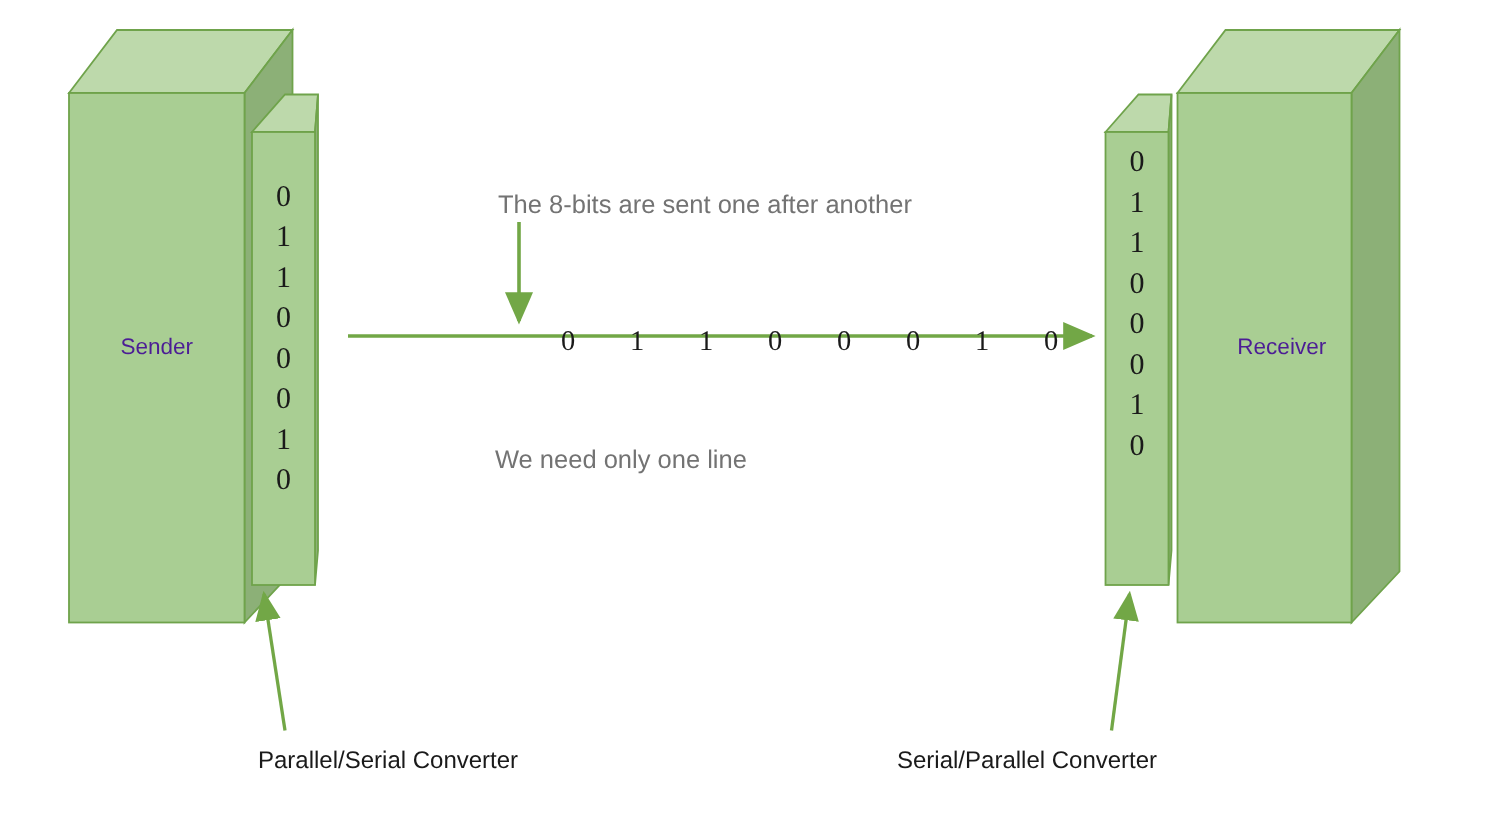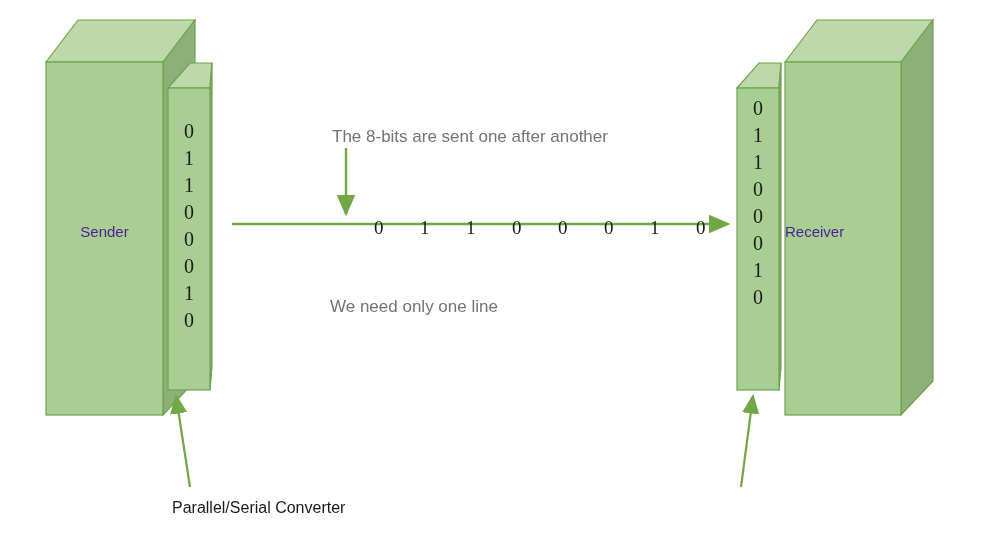--- a/index.html
+++ b/index.html
@@ -110,21 +110,21 @@
 
     <line x1="346" y1="148" x2="346" y2="214" stroke="#72A746" stroke-width="2.4" marker-end="url(#arrowhead-down)"></line>
 
     <line x1="190" y1="487" x2="176" y2="396" stroke="#72A746" stroke-width="2.2" marker-end="url(#arrowhead-up)"></line>
 
     <line x1="741" y1="487" x2="753" y2="396" stroke="#72A746" stroke-width="2.2" marker-end="url(#arrowhead-up)"></line>
   </svg>
 
   <div class="txt label-box" style="left:46px; top:223px; width:117px; text-align:center;">Sender</div>
 
-  <div class="txt label-box" style="left:785px; top:223px; width:139px; ">Receiver</div>
+  <div class="txt label-box" style="left:785px; top:223px; width:139px; text-align:center;">Receiver</div>
 
   <div class="digit-col" style="left:168px; top:118px; width:42px;">
     <div>0</div>
     <div>1</div>
     <div>1</div>
     <div>0</div>
     <div>0</div>
     <div>0</div>
     <div>1</div>
     <div>0</div>
@@ -142,14 +142,15 @@
   </div>
 
   <div class="txt caption" style="left:332px; top:127px;">The 8-bits are sent one after another</div>
 
   <div class="txt bitstream" style="left:374px; top:174px;margin-top:43px;">0  1  1  0  0  0  1  0</div>
 
   <div class="txt caption" style="left:330px; top:297px;">We need only one line</div>
 
   <div class="txt converter-label" style="left:172px; top:499px;">Parallel/Serial Converter</div>
 
+  <div class="txt converter-label" style="left:598px; top:499px;">Serial/Parallel Converter</div>
 
 </div>
 
 </body></html>

